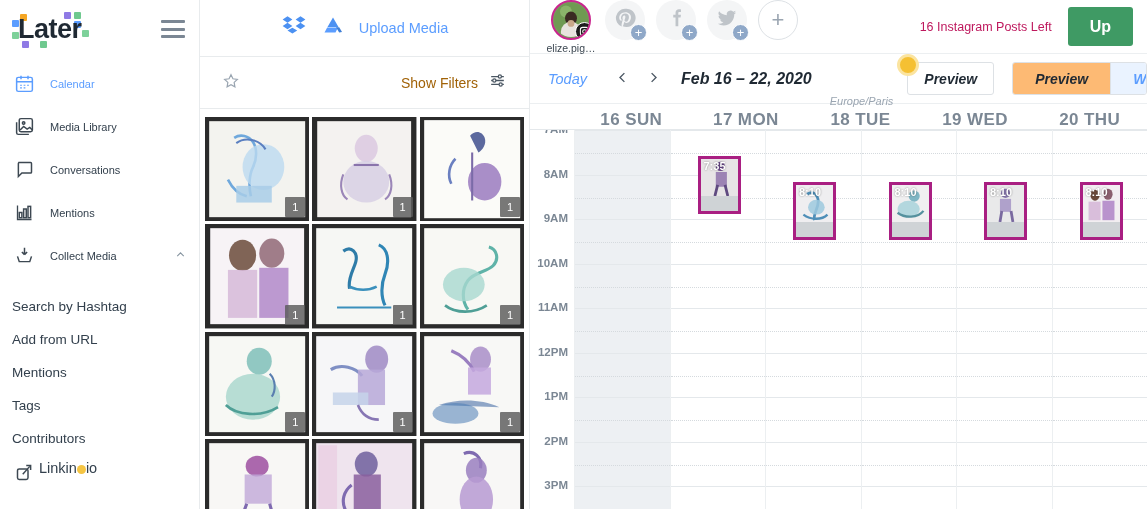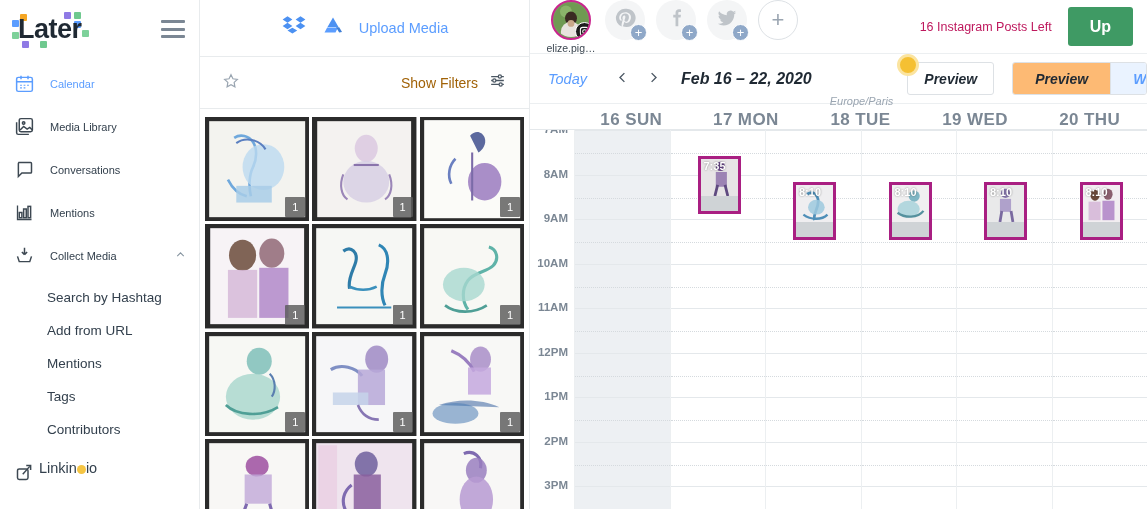--- a/index.html
+++ b/index.html
@@ -33,21 +33,21 @@
     display: flex; align-items: center; gap: 14px;
     height: 43px; padding: 0 12px; cursor: pointer; position: relative;
   }
   .nav-item .ico { width: 24px; height: 24px; flex: 0 0 24px; display: flex; align-items: center; justify-content: center; color: #3d4852; }
   .nav-item .lbl { font-size: 11px; color: #33404d; text-align: right; }
   .nav-item.active .lbl { color: #5b9dff; }
   .nav-item.active .ico { color: #5b9dff; }
   .chev { margin-left: auto; color: #8795a1; font-size: 11px; }
 
   .subnav { margin-top: 4px; }
-  .sub-item { height: 33px; display: flex; align-items: center; padding: 0 12px; cursor: pointer; margin-left: 35px; }
+  .sub-item { height: 33px; display: flex; align-items: flex-end; padding: 0 12px; cursor: pointer; }
   .sub-item .lbl { font-size: 13.5px; color: #33404d; }
 
   .linkinbio { display: flex; align-items: flex-start; gap: 3px; padding: 0 12px; height: 44px; margin-top: 14px; cursor: pointer; }
   .linkinbio .ico { width: 24px; height: 24px; display: flex; align-items: center; justify-content: center; color: #3d4852; }
   .linkinbio .lbl { font-size: 14.5px; color: #33404d; position: relative; }
   .lb-dot { display: inline-block; width: 9px; height: 9px; border-radius: 50%; background: #f5c544; vertical-align: -1px; margin: 0 0px; }
 
   
   .media-panel {
     width: 330px; flex: 0 0 330px; height: 509px;

